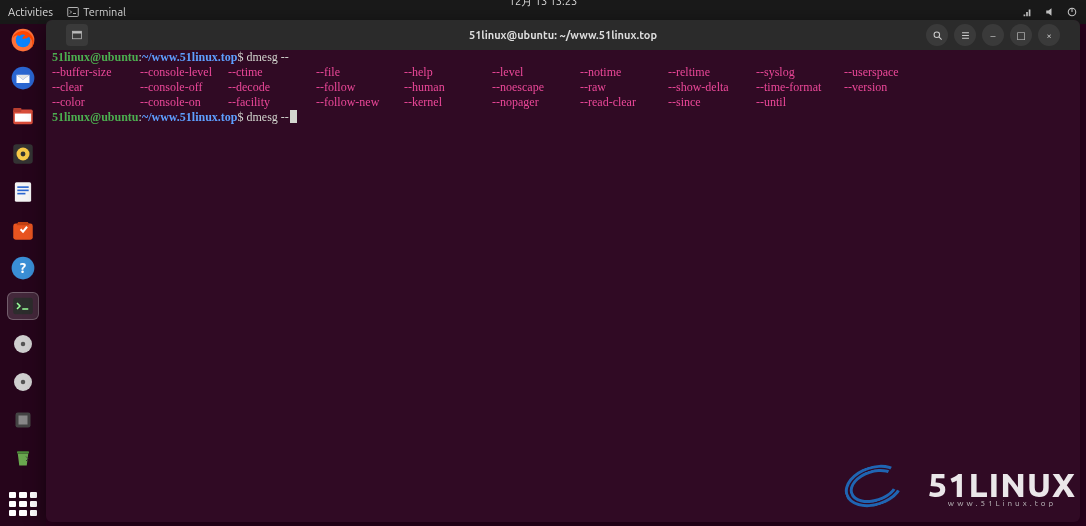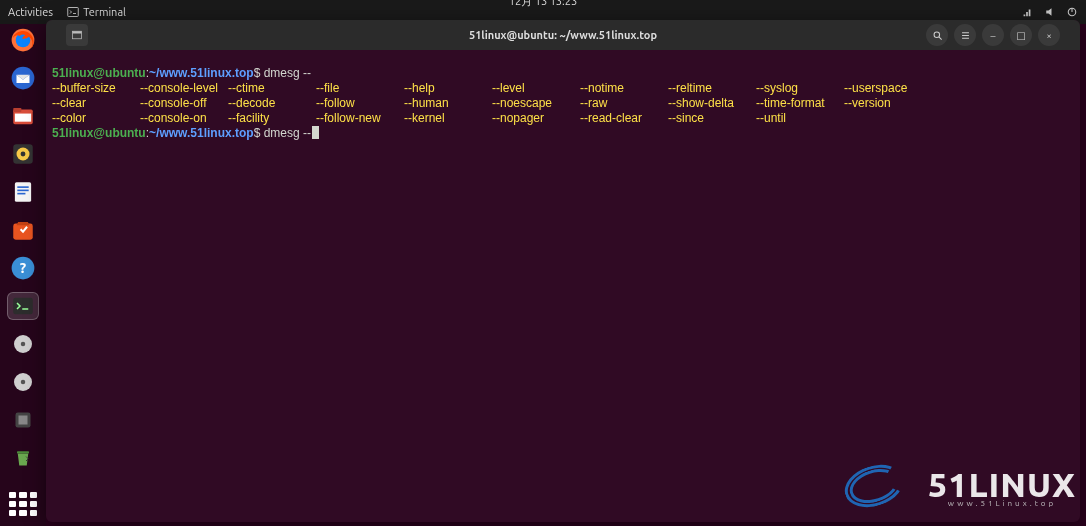--- a/index.html
+++ b/index.html
@@ -73,36 +73,36 @@
   position: absolute; left: 50%; transform: translateX(-50%);
   font-weight: bold; font-size: 11px;
 }
 .titlebar .right-buttons { margin-left: auto; display:flex; gap:6px; }
 .title-btn {
   width: 22px; height: 22px; border-radius: 50%;
   background: #3a3a3a; display:flex;align-items:center;justify-content:center;
   cursor: pointer; font-size:10px; color:#ccc;
 }
 .terminal-body {
-  flex:1; padding: 16px 6px;
-  font-family: Liberation Sans, sans-serif;
+  flex:1; padding: 0 6px;
+  font-family: Liberation Serif, serif;
   font-size: 12px; line-height: 15px;
   color: #d3d7cf;
   white-space: pre;
   overflow: hidden;
 }
 .pr-user { color: #4caf50; font-weight: bold; }
 .pr-path { color: #5e9fff; font-weight: bold; }
 .pr-dollar { color: #d3d7cf; }
 .flags-grid {
   display: grid;
   grid-template-columns: 88px 88px 88px 88px 88px 88px 88px 88px 88px 88px;
   column-gap: 0;
 }
-.flags-grid span { color: #fde047; }
+.flags-grid span { color: #ec4899; }
 .cursor {
   display:inline-block; width:7px; height:13px; background:#d3d7cf;
   vertical-align: -2px; margin-left:1px;
 }
 .watermark {
   position: absolute; right: 10px; bottom: 6px;
   display:flex; align-items:center; gap:20px;
   opacity: 0.9; pointer-events:none;
 }
 .watermark .txt-51 { font-size:34px; font-weight:900; letter-spacing:1px; color:#fff; }

